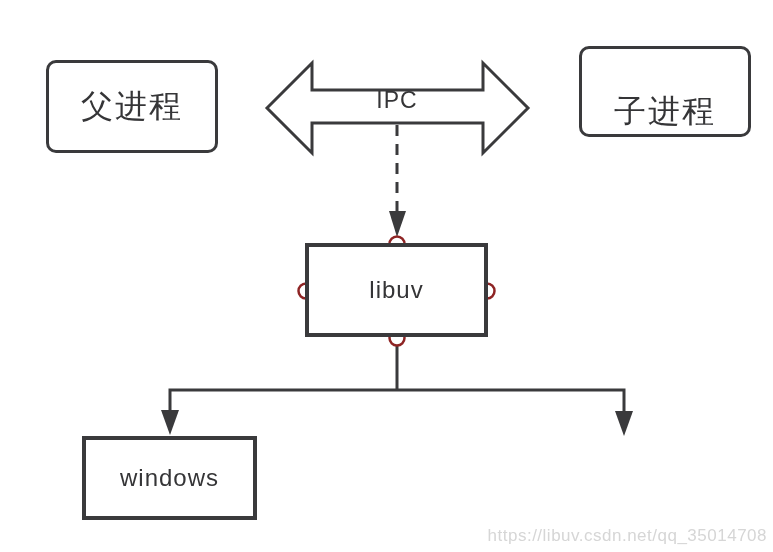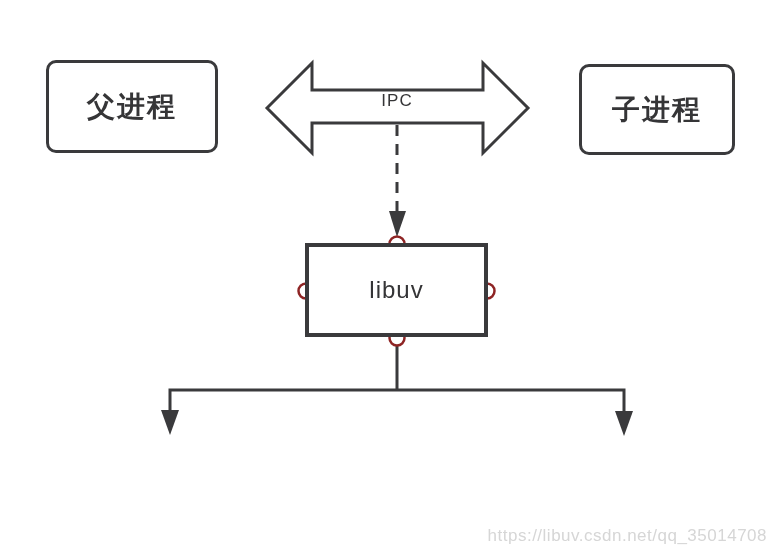--- a/index.html
+++ b/index.html
@@ -26,26 +26,26 @@
   .box{
     position:absolute;
     box-sizing:border-box;
     border:3px solid var(--line,#3a3a3c);
     background:#ffffff;
     display:flex;align-items:center;justify-content:center;
     color:var(--text,#353537);
   }
   .box.rounded{border-radius:10px;}
   .box.thick{border-width:4px;}
-  .box .lbl{font-size:28px;letter-spacing:2px;font-weight:bold;}
+  .box .lbl{font-size:32px;letter-spacing:2px;}
   .box .lbl-latin{font-size:24px;letter-spacing:1px;}
   .ipc-label{
     position:absolute;left:337px;top:92px;width:120px;height:17px;
     display:flex;align-items:center;justify-content:center;
-    font-size:17px;letter-spacing:1px;color:var(--text,#353537);
+    font-size:23px;letter-spacing:1px;color:var(--text,#353537);
   }
   .watermark{
     position:absolute;right:6px;bottom:6px;
     font-size:17px;letter-spacing:0.5px;
     color:var(--watermark,#d6d6d6);
   }
 </style>
 </head>
 <body>
 
@@ -65,27 +65,30 @@
     <circle class="conn-circle" cx="397" cy="244" r="7.5"></circle>
     <circle class="conn-circle" cx="306" cy="291" r="7.5"></circle>
     <circle class="conn-circle" cx="487" cy="291" r="7.5"></circle>
     <circle class="conn-circle" cx="397" cy="338" r="7.5"></circle>
   </svg>
 
   <div class="box rounded" style="left:46px;top:60px;width:172px;height:93px;">
     <span class="lbl">父进程</span>
   </div>
 
-  <div class="box rounded" style="left:579px;top:64px;width:156px;height:91px;">
+  <div class="box rounded" style="left:579px;top:46px;width:172px;height:91px;align-items:flex-end;">
     <span class="lbl">子进程</span>
   </div>
 
   <div class="ipc-label">IPC</div>
 
   <div class="box thick" style="left:305px;top:243px;width:183px;height:94px;">
     <span class="lbl-latin">libuv</span>
   </div>
 
+  <div class="box thick" style="left:82px;top:436px;width:175px;height:84px;">
+    <span class="lbl-latin">windows</span>
+  </div>
 
 
   <div class="watermark">https://libuv.csdn.net/qq_35014708</div>
 
 </div>
 
 </body></html>

